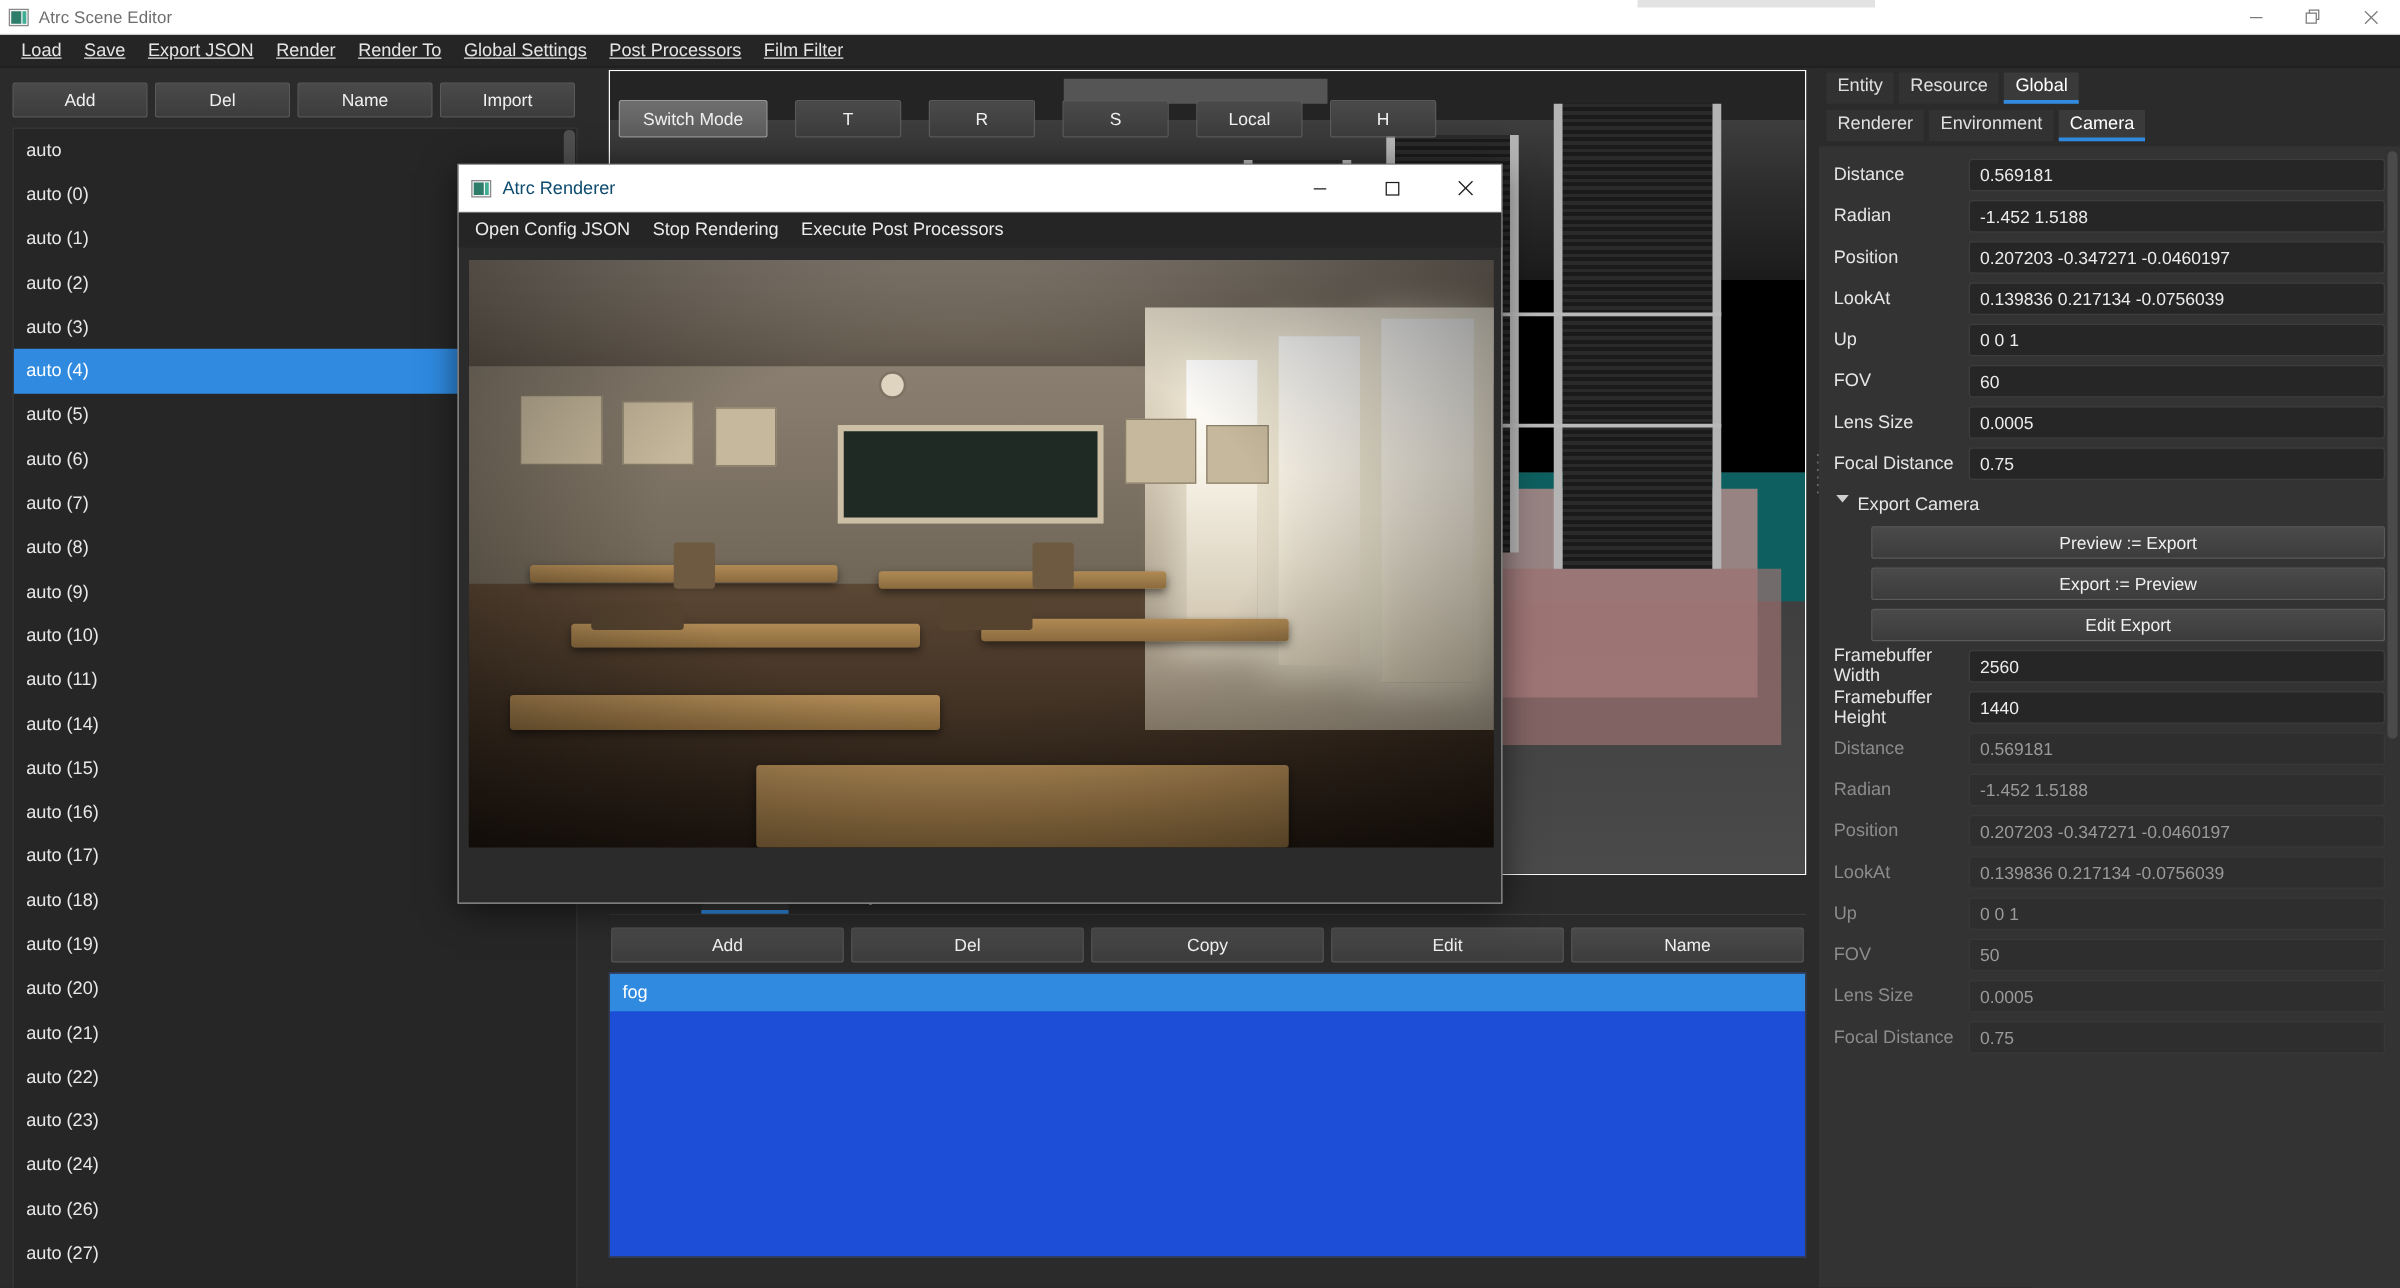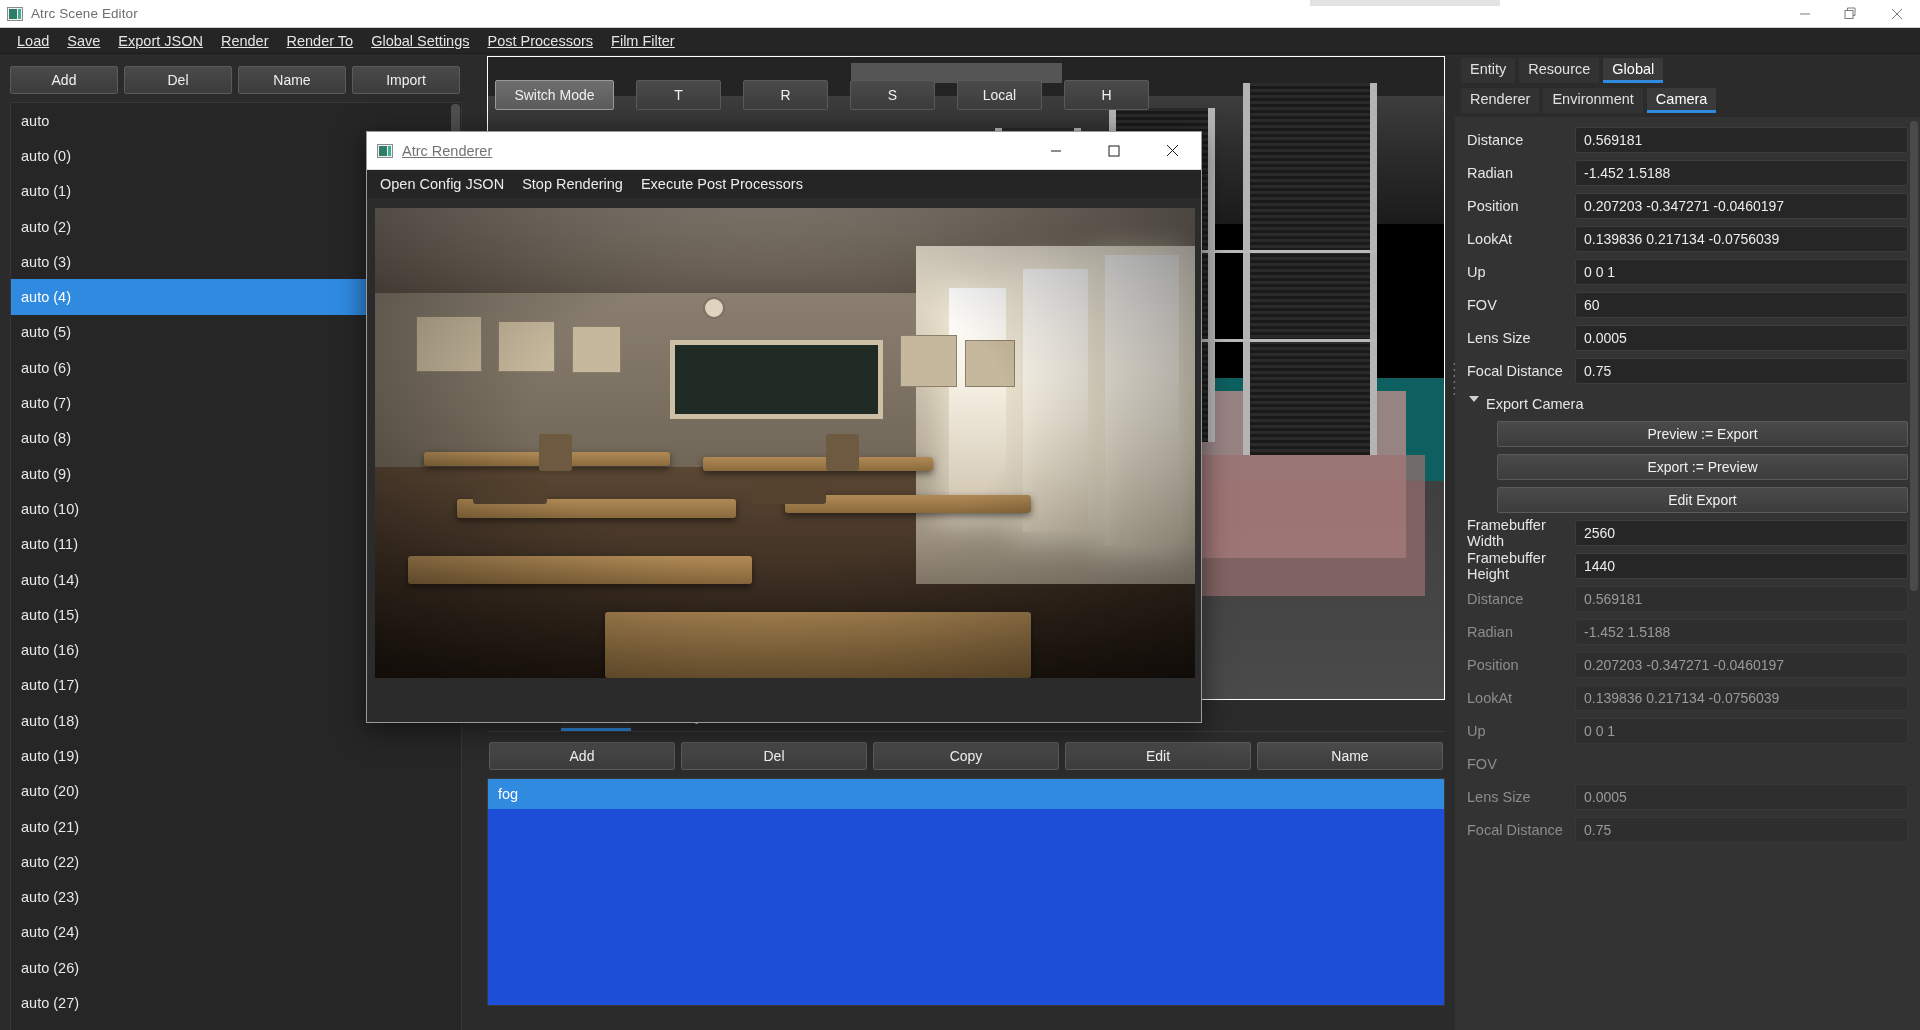--- a/index.html
+++ b/index.html
@@ -317,21 +317,21 @@
     border: 1px solid #8a8a8a; background: #f2f2f2; position: relative;
   }
   .dlg-icon::before {
     content: ""; position: absolute; left: 1px; top: 1px;
     width: 8px; height: 10px; background: #2e7d6b;
   }
   .dlg-icon::after {
     content: ""; position: absolute; left: 10px; top: 1px;
     width: 3px; height: 10px; background: #3fae92;
   }
-  .dlg-title { font-size: 14.5px; color: #737373; text-decoration: underline; }
+  .dlg-title { font-size: 14.5px; color: #0c4a6e; }
   .dlg-winbtns { margin-left: auto; display: flex; }
   .dlg-winbtn {
     width: 58px; height: 38px;
     display: flex; align-items: center; justify-content: center;
     color: #1c1c1c;
   }
   .dlg-menubar {
     height: 28px; background: #252525;
     display: flex; align-items: center; padding-left: 4px;
   }
@@ -681,20 +681,21 @@
           <div class="field disabled">
             <div class="lbl">LookAt</div>
             <div class="val">0.139836 0.217134 -0.0756039</div>
           </div>
           <div class="field disabled">
             <div class="lbl">Up</div>
             <div class="val">0 0 1</div>
           </div>
           <div class="field disabled">
             <div class="lbl">FOV</div>
+            <div class="val">50</div>
           </div>
           <div class="field disabled">
             <div class="lbl">Lens Size</div>
             <div class="val">0.0005</div>
           </div>
           <div class="field disabled">
             <div class="lbl">Focal Distance</div>
             <div class="val">0.75</div>
           </div>
         </div>

